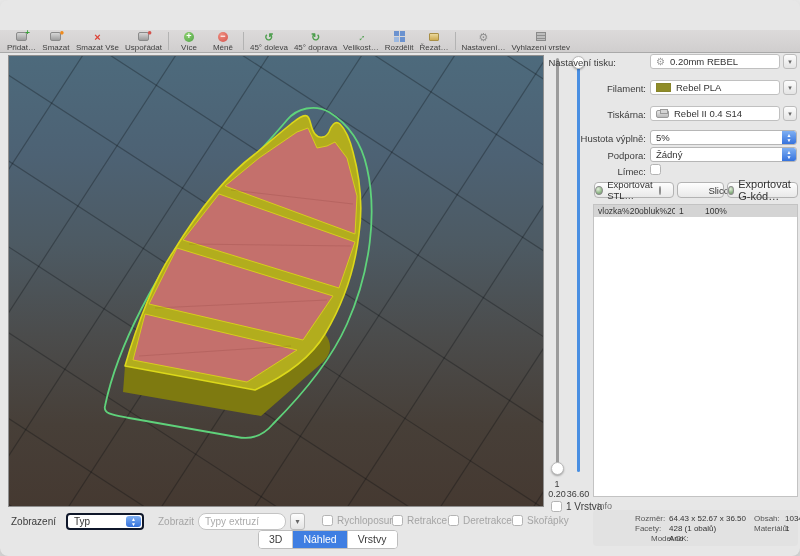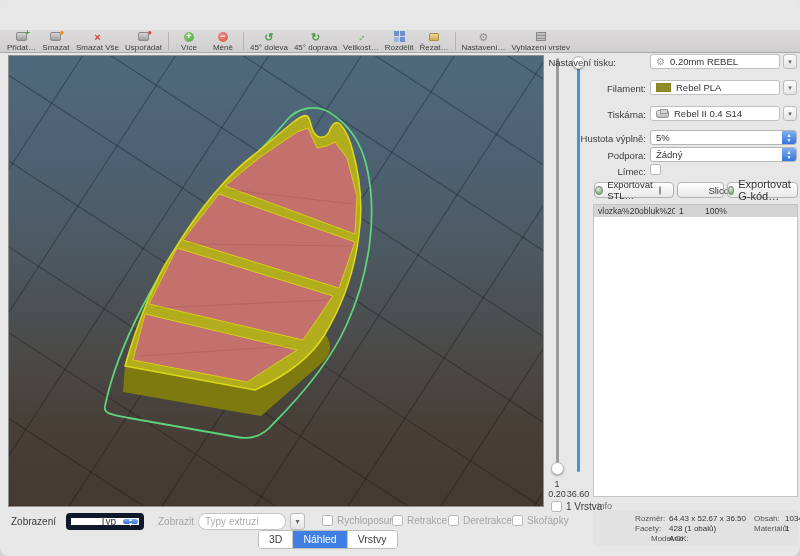--- a/index.html
+++ b/index.html
@@ -66,22 +66,22 @@
   .slbl { position:absolute; font-size:9px; color:#3c3c3c; width:30px; text-align:center; }
   
   .cb { display:inline-block; width:11px; height:11px; background:#fff; border:1px solid #b4b4b4; border-radius:2.5px; vertical-align:-2px; }
   .cb-row { position:absolute; font-size:10px; color:#3c3c3c; white-space:nowrap; }
   .cb-row.disabled { color:#a5a5a5; }
   .cb-row .cb { margin-right:4px; }
   
   .bbar-label { position:absolute; font-size:10px; color:#3c3c3c; }
   .bbar-label.disabled { color:#a5a5a5; }
   .mac-select {
-    position:absolute; height:17px; background:#fff; border:5px solid #0f172a; border-radius:4px;
-    font-size:10px; color:#333; display:flex; align-items:center; padding-left:6px;justify-content:center;
+    position:absolute; height:17px; background:#fff; border:2px solid #0f172a; border-radius:4px;
+    font-size:10px; color:#333; display:flex; align-items:center; padding-left:6px;
   }
   .mac-select .stepper {
     position:absolute; right:1px; top:1px; bottom:1px; width:15px; border-radius:3px;
     background:linear-gradient(#7fb0f3,#3572dd); color:#fff; display:flex; flex-direction:column;
     align-items:center; justify-content:center; font-size:5px; line-height:5px;
   }
   .combo {
     position:absolute; height:17px; background:#fff; border:1px solid #c4c4c4; border-radius:8px;
     font-size:10px; color:#ababab; display:flex; align-items:center; padding-left:6px;
   }

